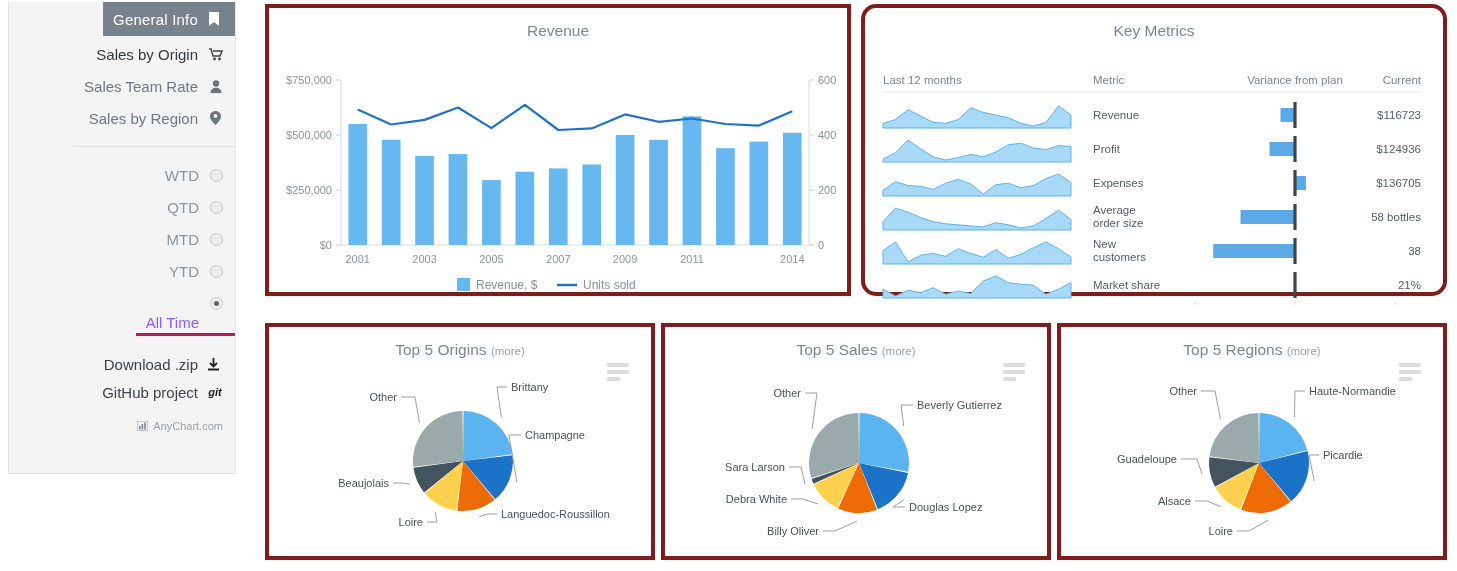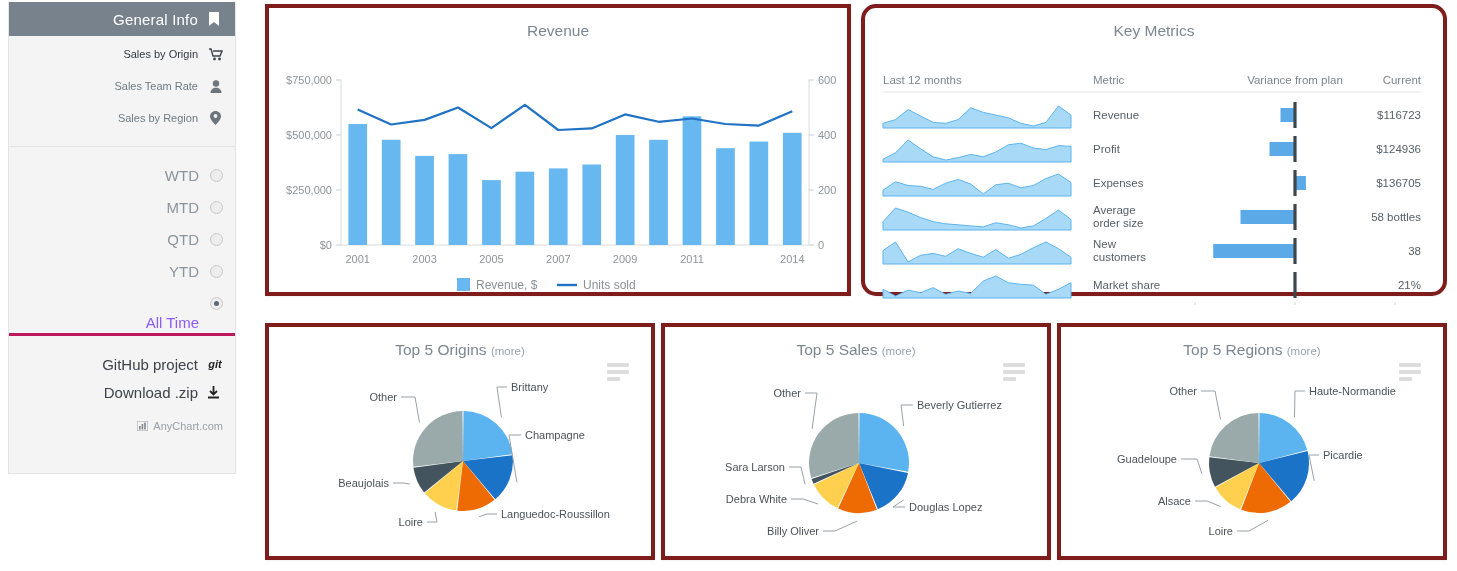--- a/index.html
+++ b/index.html
@@ -11,38 +11,38 @@
   }
   .app { position: relative; width: 1457px; height: 571px; background:#fff; }
 
   
   .sidebar {
     position: absolute; left: 8px; top: 2px;
     width: 228px; height: 472px;
     background: #f4f4f4;
     border: 1px solid #e4e4e4;
     border-top: none;
-    display: flex; flex-direction: column;
+    display: flex; flex-direction: column; align-items: flex-end;
   }
   .side-header {
     background: #77828c;
     height: 34px;
     display: flex; align-items: center; justify-content: flex-end;
     padding: 0 12px 0 10px;
     gap: 10px;
   }
   .side-header .lbl { color: #ffffff; font-size: 15px; letter-spacing:.2px; }
   .side-header .ic { color:#fff; font-size: 15px; line-height:1; width:15px; text-align:center;}
 
   .nav-group { padding-top: 2px; border-bottom: 1px solid #e3e3e3; padding-bottom: 12px; }
   .nav-item {
     height: 32px; display:flex; align-items:center; justify-content:flex-end;
     gap: 10px; padding: 0 12px 0 10px; cursor: pointer;
   }
-  .nav-item .lbl { font-size: 11px; color: #6d7a85; }
+  .nav-item .lbl { font-size: 15px; color: #6d7a85; }
   .nav-item.dark .lbl { color: #333a40; }
   .nav-item .ic { width: 15px; text-align:center; color:#5a646d; font-size: 13px; line-height:1; display:flex; align-items:center; justify-content:center;}
 
   .radio-group { padding: 12px 0 14px 0; border-bottom: 3px solid #be185d; }
   .radio-item {
     height: 32px; display:flex; align-items:center; justify-content:flex-end;
     gap: 11px; padding: 0 12px 0 10px; cursor: pointer;
   }
   .radio-item .lbl { font-size: 15px; color: #8b949c; }
   .radio-item.sel .lbl { color: #8b5cf6; margin-top: 38px; }
@@ -153,50 +153,50 @@
         </span>
       </div>
     </div>
 
     <div class="radio-group">
       <div class="radio-item">
         <span class="lbl">WTD</span>
         <span class="radio-dot"></span>
       </div>
       <div class="radio-item">
+        <span class="lbl">QTD</span>
+        <span class="radio-dot"></span>
+      </div>
+      <div class="radio-item">
         <span class="lbl">MTD</span>
-        <span class="radio-dot"></span>
-      </div>
-      <div class="radio-item">
-        <span class="lbl">QTD</span>
         <span class="radio-dot"></span>
       </div>
       <div class="radio-item">
         <span class="lbl">YTD</span>
         <span class="radio-dot"></span>
       </div>
       <div class="radio-item sel">
         <span class="lbl">All Time</span>
         <span class="radio-dot"></span>
       </div>
     </div>
 
     <div class="links-group">
-      <div class="link-item">
-        <span class="lbl">GitHub project</span>
-        <span class="ic" style="font-style:italic;font-size:11px;">git</span>
-      </div>
       <div class="link-item">
         <span class="lbl">Download .zip</span>
         <span class="ic">
           <svg width="13" height="13" viewBox="0 0 13 13">
               <path d="M6.5 0v7M3 5l3.5 3.5L10 5" stroke="#222" stroke-width="1.8" fill="none"></path>
               <rect x="1" y="10.5" width="11" height="2" fill="#222"></rect>
             </svg>
         </span>
+      </div>
+      <div class="link-item">
+        <span class="lbl">GitHub project</span>
+        <span class="ic" style="font-style:italic;font-size:11px;">git</span>
       </div>
       <div class="credit">
         <span class="ic">
           <svg width="11" height="10" viewBox="0 0 11 10">
               <rect x="0" y="0" width="11" height="10" fill="none" stroke="#9aa1a7" stroke-width="1"></rect>
               <rect x="2" y="5" width="1.6" height="3.5" fill="#7f878d"></rect>
               <rect x="4.6" y="3" width="1.6" height="5.5" fill="#7f878d"></rect>
               <rect x="7.2" y="1.5" width="1.6" height="7" fill="#7f878d"></rect>
             </svg>
         </span>

